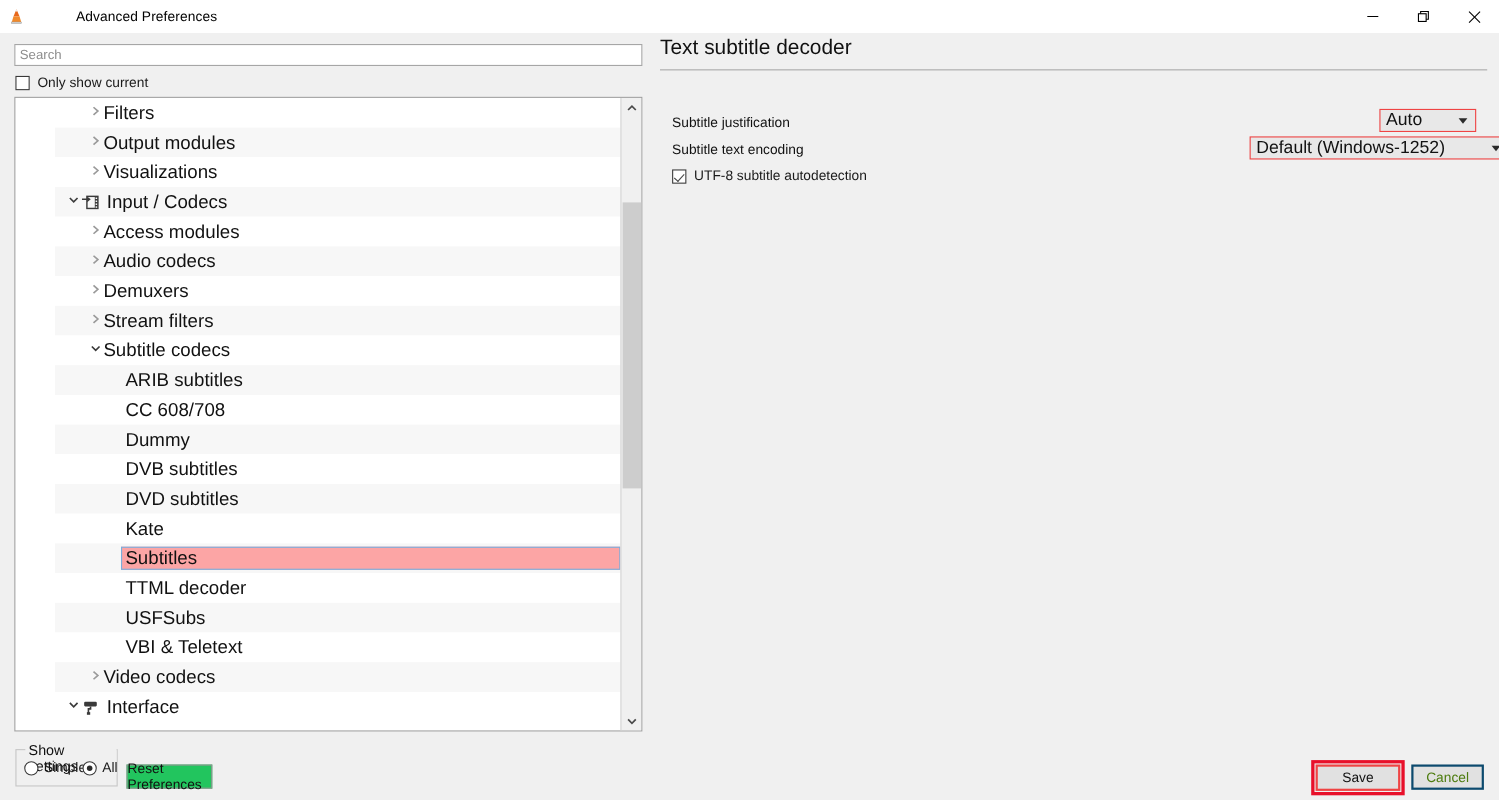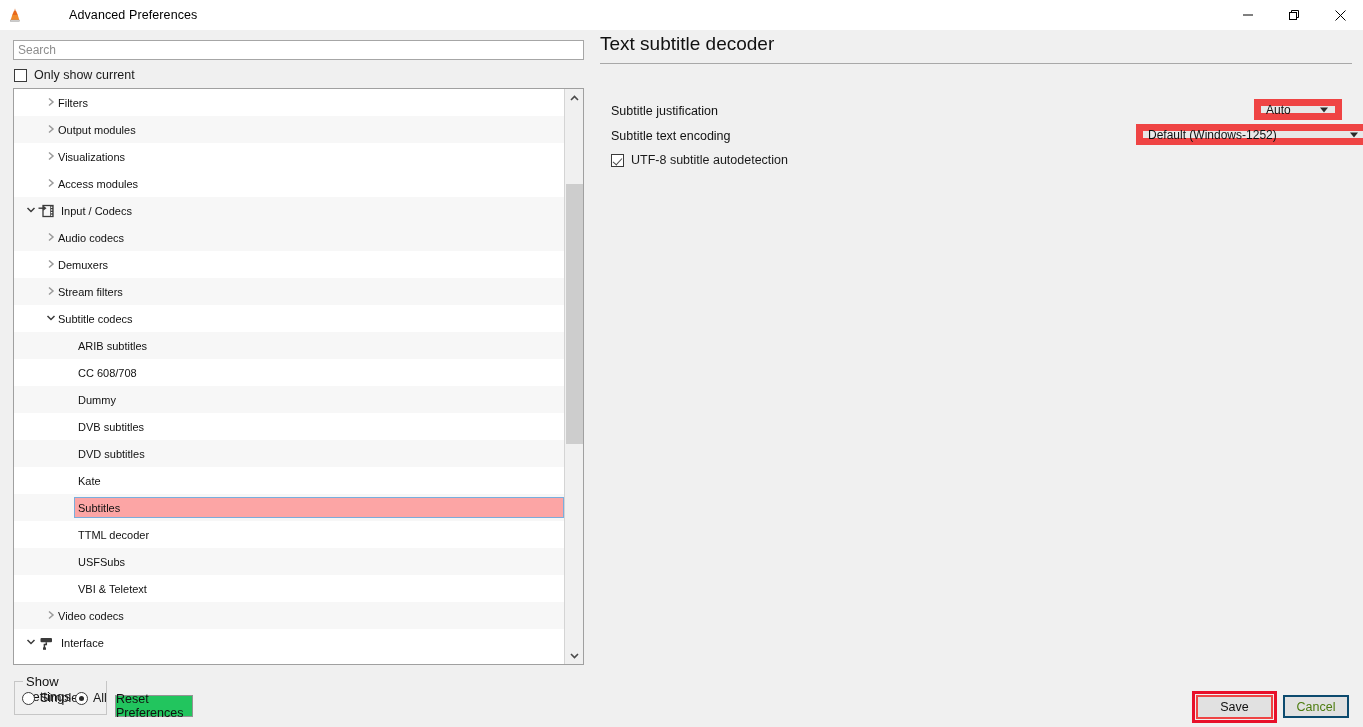--- a/index.html
+++ b/index.html
@@ -57,22 +57,23 @@
   
   #tree-panel {
     position: absolute; left: 13px; top: 88px; width: 571px; height: 577px;
     border: 1px solid #a0a0a0; background: #ffffff; overflow: hidden;
   }
   #tree-rows {
     position: absolute; left: 0; top: 0; width: 550px; height: 100%;
   }
   .trow {
     height: 27px; display: flex; align-items: center;
-    font-size: 11px; color: #111; background: #ffffff;
+    font-size: 17px; color: #111; background: #ffffff;
     white-space: nowrap;
+    margin-left: 36px;
   }
   .trow.alt { background: #f7f7f7; }
   .trow.sel > .tlabel-wrap {
     background: #fca5a5; border: 1px solid #7aaddc; margin-left: -4px;
     padding: 0 4px 0 3px; height: 21px; display: flex; align-items: center;
     width: 492px;
   }
   .twist {
     width: 14px; text-align: center; color: #8d8d8d; font-size: 11px;
     flex: none; line-height: 1;
@@ -134,22 +135,22 @@
     position: absolute; left: 600px; top: 33px;
     font-size: 19px; color: #111; font-weight: normal;
   }
   #right-divider {
     position: absolute; left: 600px; top: 63px; width: 752px; height: 1px;
     background: #a8a8a8;
   }
 
   .opt-label { position: absolute; font-size: 12.5px; color: #111; }
   .dropdown {
-    position: absolute; height: 21px; background: #e8e8e8; border: 7px solid #ef4444;
-    display: flex; align-items: center; padding-left: 5px; font-size: 12px;
+    position: absolute; height: 21px; background: #e8e8e8; border: 1px solid #ef4444;
+    display: flex; align-items: center; padding-left: 5px; font-size: 16px;
     color: #111; cursor: default;
   }
   .dropdown .arrow {
     position: absolute; right: 7px; top: 50%; transform: translateY(-50%);
     width: 0; height: 0; border-left: 4.5px solid transparent;
     border-right: 4.5px solid transparent; border-top: 5px solid #2a2a2a;
   }
 
   #utf8-row { position: absolute; left: 611px; top: 153px; display: flex; align-items: center; }
   #utf8-label { margin-left: 7px; font-size: 12.5px; }
@@ -233,44 +234,44 @@
         </div>
       </div>
       <div class="trow lvl1">
         <div class="tlabel-wrap">
           <span class="twist"><svg width="8" height="10" viewBox="0 0 8 10">
               <polyline points="2,1.5 6,5 2,8.5" fill="none" stroke="#9a9a9a" stroke-width="1.5"></polyline>
             </svg></span>
           <span>Visualizations</span>
         </div>
       </div>
-      <div class="trow lvl1">
-        <div class="tlabel-wrap">
-          <span class="twist"><svg width="8" height="10" viewBox="0 0 8 10">
-              <polyline points="2,1.5 6,5 2,8.5" fill="none" stroke="#9a9a9a" stroke-width="1.5"></polyline>
-            </svg></span>
-          <span>Access modules</span>
-        </div>
-      </div>
       <div class="trow lvl0 alt">
         <div class="tlabel-wrap">
           <span class="twist open"><svg width="10" height="8" viewBox="0 0 10 8">
               <polyline points="1.5,2 5,5.5 8.5,2" fill="none" stroke="#3b3b3b" stroke-width="1.5"></polyline>
             </svg></span>
           <span class="ticon"><svg width="18" height="16" viewBox="0 0 18 16">
               <rect x="5" y="2.5" width="10" height="11" fill="none" stroke="#3a3a3a" stroke-width="1.3"></rect>
               <rect x="12.2" y="2.5" width="2.8" height="11" fill="#3a3a3a"></rect>
               <rect x="12.9" y="3.6" width="1.4" height="1.3" fill="#fff"></rect>
               <rect x="12.9" y="6.3" width="1.4" height="1.3" fill="#fff"></rect>
               <rect x="12.9" y="9" width="1.4" height="1.3" fill="#fff"></rect>
               <rect x="12.9" y="11.6" width="1.4" height="1.3" fill="#fff"></rect>
               <path d="M0.5 5.2 H6" stroke="#3a3a3a" stroke-width="1.4" fill="none"></path>
               <polygon points="5.2,2.6 8.5,5.2 5.2,7.8" fill="#3a3a3a"></polygon>
             </svg></span>
           <span>Input / Codecs</span>
+        </div>
+      </div>
+      <div class="trow lvl1">
+        <div class="tlabel-wrap">
+          <span class="twist"><svg width="8" height="10" viewBox="0 0 8 10">
+              <polyline points="2,1.5 6,5 2,8.5" fill="none" stroke="#9a9a9a" stroke-width="1.5"></polyline>
+            </svg></span>
+          <span>Access modules</span>
         </div>
       </div>
       <div class="trow lvl1 alt">
         <div class="tlabel-wrap">
           <span class="twist"><svg width="8" height="10" viewBox="0 0 8 10">
               <polyline points="2,1.5 6,5 2,8.5" fill="none" stroke="#9a9a9a" stroke-width="1.5"></polyline>
             </svg></span>
           <span>Audio codecs</span>
         </div>
       </div>

